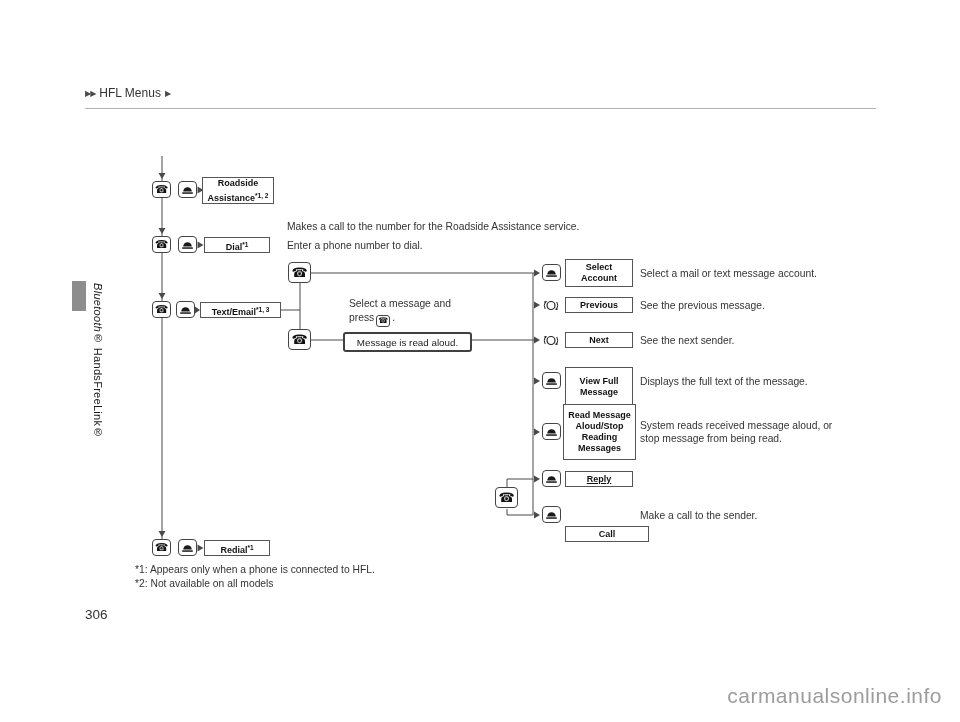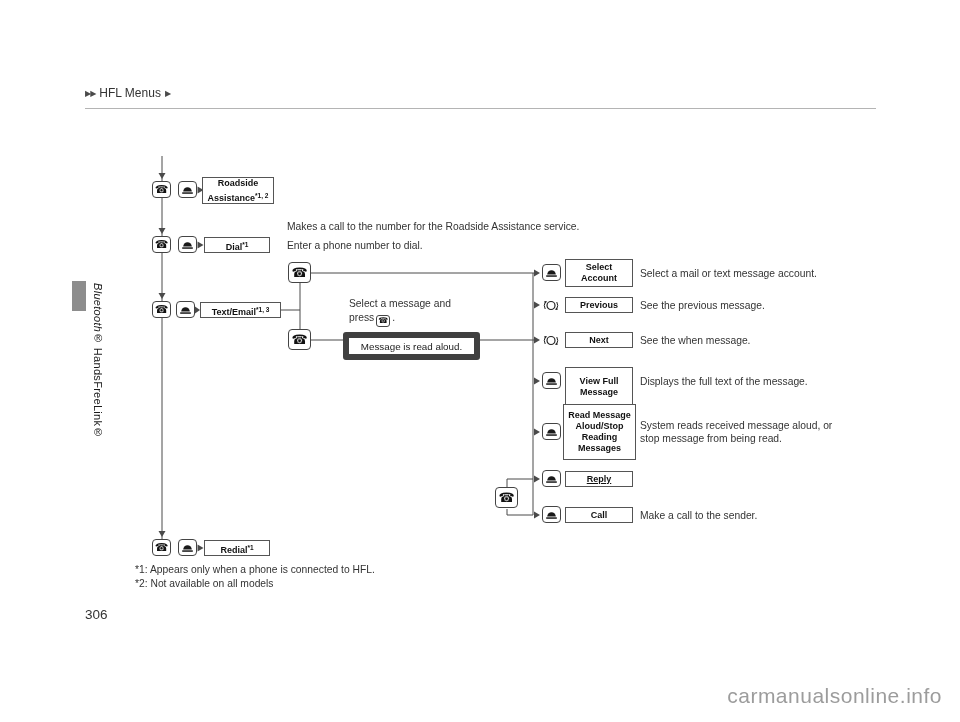--- a/index.html
+++ b/index.html
@@ -30,21 +30,21 @@
   .iframe.inline{position:static;display:inline-flex;width:14px;height:12px;border-radius:3px;
                  vertical-align:-2px;margin:0 2px;}
   .iframe.inline .g{font-size:8px;}
   .rotary{position:absolute;width:20px;height:16px;display:flex;align-items:center;justify-content:center;}
 
   
   .mbox{position:absolute;box-sizing:border-box;border:1px solid #555;background:#fff;
         display:flex;align-items:center;justify-content:center;text-align:center;
         font-weight:bold;font-size:9px;line-height:11px;color:#111;padding:1px 2px;}
   .mbox sup{font-size:6.5px;font-weight:bold;position:relative;top:1px;}
-  .readbox{position:absolute;left:343px;top:332px;width:125px;height:16px;border:6px solid #404040;
+  .readbox{position:absolute;left:343px;top:332px;width:125px;height:16px;border:2px solid #404040;
            border-radius:3px;background:#fff;display:flex;align-items:center;justify-content:center;
            font-size:9.8px;color:#222;}
 
   
   .desc{position:absolute;font-size:10.3px;color:#333;line-height:13px;white-space:nowrap;}
   .desc.wrap{white-space:normal;}
   .hint{position:absolute;left:349px;top:297px;font-size:10.3px;color:#333;line-height:14px;}
   .footnote{position:absolute;left:135px;font-size:10.3px;color:#333;white-space:nowrap;}
   .pagenum{position:absolute;left:85px;top:607px;font-size:13.5px;color:#333;}
   .watermark{position:absolute;right:18px;top:684px;font-size:21px;color:#9c9c9c;letter-spacing:.5px;}
@@ -225,31 +225,31 @@
       </svg>
     </span>
 
   <div class="mbox" style="left:565px;top:259px;width:68px;height:28px;">Select Account</div>
   <div class="desc" style="left:640px;top:267px;">Select a mail or text message account.</div>
 
   <div class="mbox" style="left:565px;top:297px;width:68px;height:16px;">Previous</div>
   <div class="desc" style="left:640px;top:299px;">See the previous message.</div>
 
   <div class="mbox" style="left:565px;top:332px;width:68px;height:16px;">Next</div>
-  <div class="desc" style="left:640px;top:334px;">See the when message.</div>
+  <div class="desc" style="left:640px;top:334px;">See the next sender.</div>
 
   <div class="mbox" style="left:565px;top:367px;width:68px;height:40px;">View Full Message</div>
   <div class="desc" style="left:640px;top:375px;">Displays the full text of the message.</div>
 
   <div class="mbox" style="left:563px;top:404px;width:73px;height:56px;">Read Message Aloud/Stop Reading Messages</div>
   <div class="desc wrap" style="left:640px;top:419px;width:205px;">System reads received message aloud, or stop message from being read.</div>
 
   <div class="mbox" style="left:565px;top:471px;width:68px;height:16px;text-decoration:underline;">Reply</div>
 
-  <div class="mbox" style="left:565px;top:507px;width:68px;height:16px;">Call</div>
+  <div class="mbox" style="left:565px;top:526px;width:84px;height:16px;">Call</div>
   <div class="desc" style="left:640px;top:509px;">Make a call to the sender.</div>
 
   <div class="footnote" style="top:564px;">*1: Appears only when a phone is connected to HFL.</div>
   <div class="footnote" style="top:578px;">*2: Not available on all models</div>
 
   <div class="pagenum">306</div>
   <div class="watermark">carmanualsonline.info</div>
 
 </div>
 

